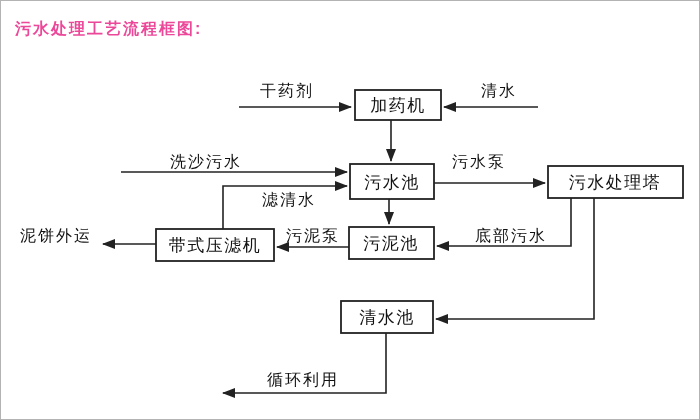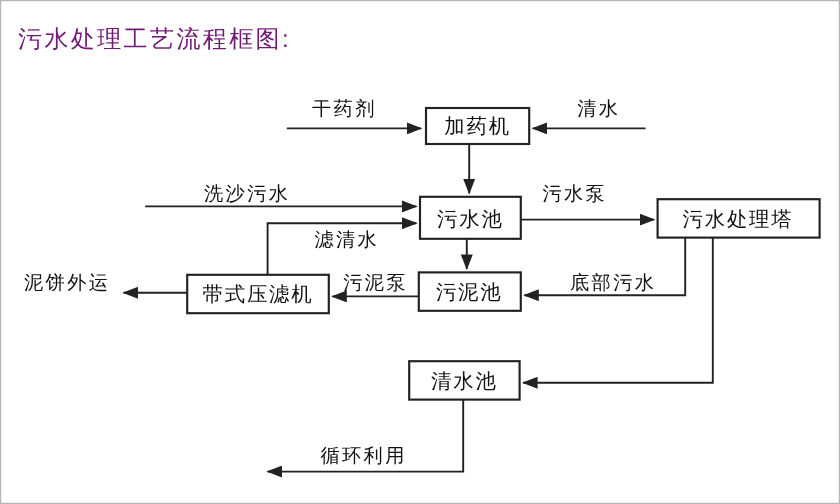--- a/index.html
+++ b/index.html
@@ -10,24 +10,24 @@
     background: #ffffff;
     border: 1px solid #b3b3b3;
     box-sizing: border-box;
     overflow: hidden;
     font-family: "Liberation Sans", sans-serif;
   }
   #title {
     position: absolute;
     left: 14px;
     top: 18px;
-    font-size: 20px;
-    font-weight: normal;
+    font-size: 16px;
+    font-weight: bold;
     letter-spacing: 2px;
-    color: #701a75;
+    color: #ec4899;
     white-space: nowrap;
   }
   svg { position: absolute; left: 0; top: 0; }
   .node { fill: #ffffff; stroke: #222222; stroke-width: 1.8; }
   .node-label {
     font-family: "Liberation Sans", sans-serif;
     font-size: 17px;
     fill: #111111;
     text-anchor: middle;
     letter-spacing: 1.5px;

